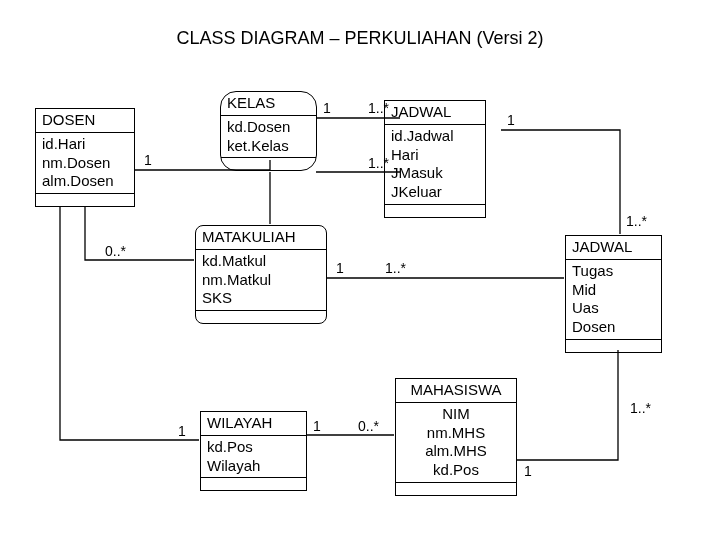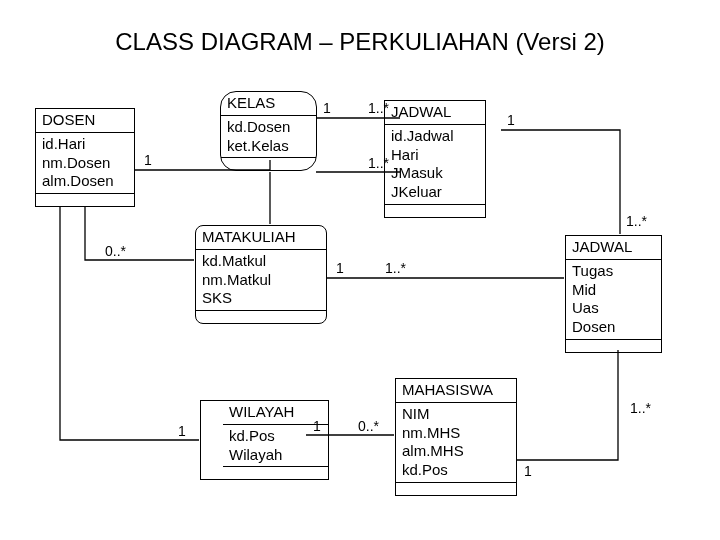--- a/index.html
+++ b/index.html
@@ -11,21 +11,21 @@
     font-size: 15px;
     background: #fff;
     position: relative;
   }
   .title {
     position: absolute;
     top: 28px;
     left: 0;
     width: 720px;
     text-align: center;
-    font-size: 24px;
+    font-size: 18px;
     font-weight: normal;
   }
   .box {
     position: absolute;
     border: 1.5px solid #000;
     background: #fff;
   }
   .sec {
     border-bottom: 1.5px solid #000;
     padding: 2px 6px;
@@ -94,30 +94,30 @@
   <div class="sec">JADWAL</div>
   <div class="sec">
     <div>Tugas</div>
     <div>Mid</div>
     <div>Uas</div>
     <div>Dosen</div>
   </div>
   <div class="sec empty"></div>
 </div>
 
-<div class="box" style="left:200px; top:400px; width:105px;padding-left:22px;">
+<div class="box" style="left:200px; top:411px; width:105px;">
   <div class="sec">WILAYAH</div>
   <div class="sec">
     <div>kd.Pos</div>
     <div>Wilayah</div>
   </div>
   <div class="sec empty"></div>
 </div>
 
-<div class="box" style="left:395px; top:378px; width:120px;">
+<div class="box" style="left:395px; top:378px; width:120px;text-align:center;">
   <div class="sec">MAHASISWA</div>
   <div class="sec">
     <div>NIM</div>
     <div>nm.MHS</div>
     <div>alm.MHS</div>
     <div>kd.Pos</div>
   </div>
   <div class="sec empty"></div>
 </div>
 

